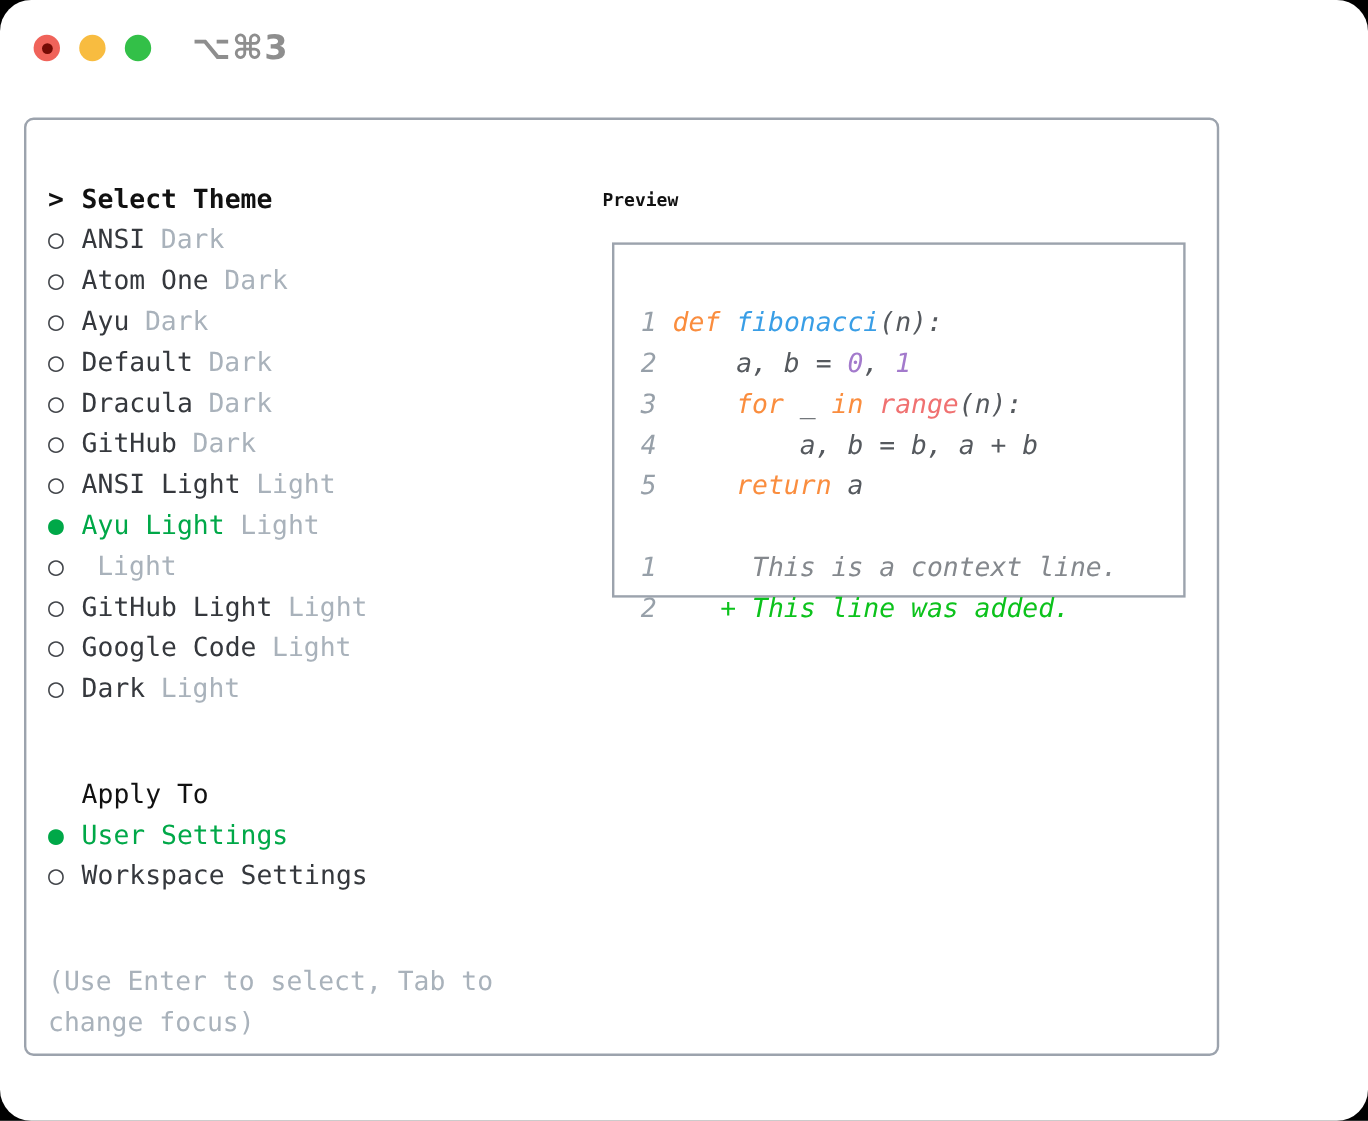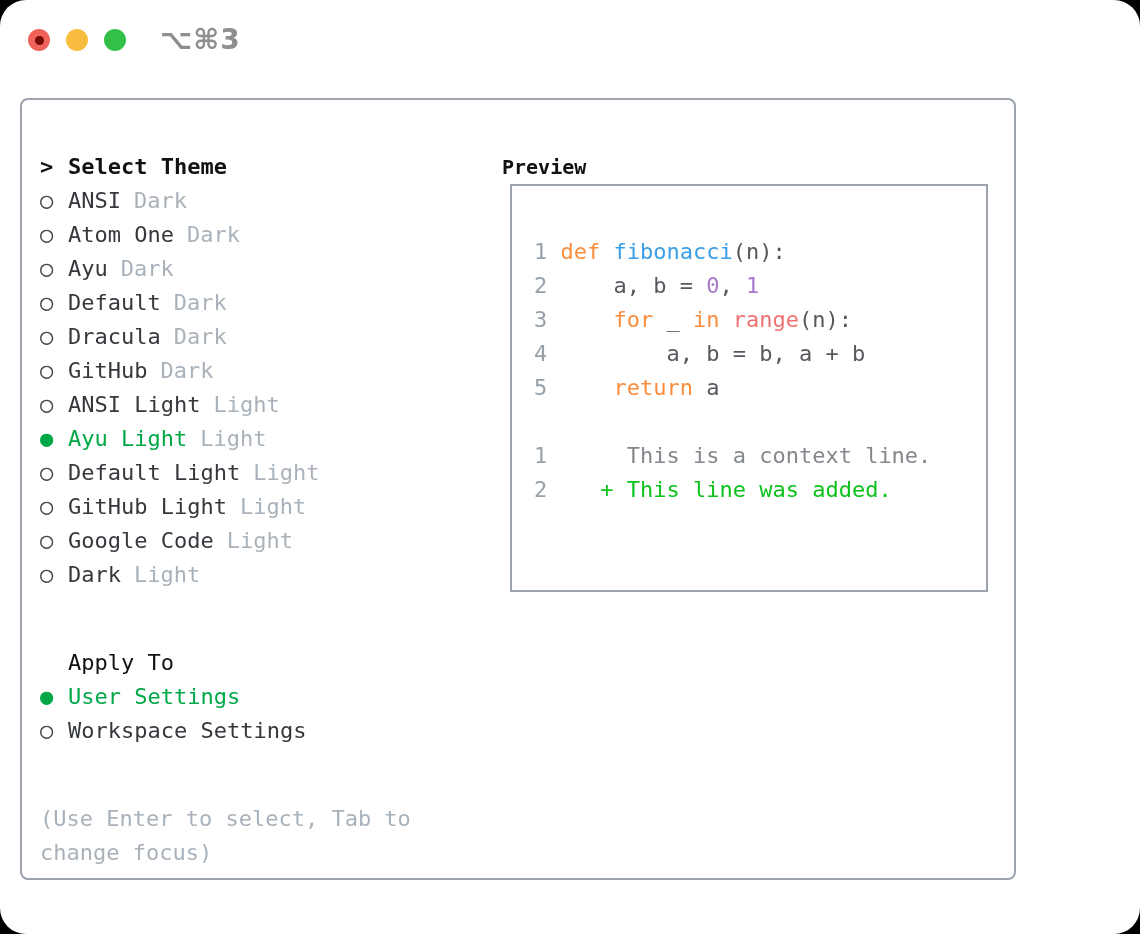--- a/index.html
+++ b/index.html
@@ -49,27 +49,28 @@
   .t-badge{color:var(--muted-gray);padding-left:13px;}
   ul.plain{list-style:none;margin:0;padding:0;}
   .apply-head{margin-top:54px;}
   .hint{
     margin-top:54px;width:420px;
     line-height:34px;color:var(--muted-gray);
     white-space:normal;
   }
   
   .right-col{position:absolute;left:480px;top:50px;}
-  .preview-heading{font-size:20px;line-height:34px;font-weight:bold;color:var(--heading-black);}
+  .preview-heading{font-size:15px;line-height:34px;font-weight:bold;color:var(--heading-black);}
   .preview-box{
-    margin-left:8px;
-    width:478px;height:408px;box-sizing:border-box;
+    margin-top:18px;margin-left:8px;
+    width:478px;height:296px;box-sizing:border-box;
     border:2px solid var(--border-gray);
     padding:49px 0 0 22px;
     font-size:22px;
+    font-style:italic;
   }
   .code-line{height:34px;line-height:34px;white-space:pre;}
   .seg{white-space:pre;}
   .ln{color:var(--line-number-gray);}
   .pl{color:var(--code-plain);}
   .kw{color:var(--keyword-orange);}
   .fn{color:var(--function-blue);}
   .num{color:var(--number-purple);}
   .call{color:var(--call-coral);text-align:center;}
   .ctx{color:var(--context-gray);text-align:center;}
@@ -134,21 +135,20 @@
     <span class="t-name">ANSI Light</span>
     <span class="t-badge">Light</span>
   </li>
           <li class="row selected">
     <span class="marker">●</span>
     <span class="t-name">Ayu Light</span>
     <span class="t-badge">Light</span>
   </li>
           <li class="row">
     <span class="marker">○</span>
-    <span class="t-name">Default Light</span>
     <span class="t-badge">Light</span>
   </li>
           <li class="row">
     <span class="marker">○</span>
     <span class="t-name">GitHub Light</span>
     <span class="t-badge">Light</span>
   </li>
           <li class="row">
     <span class="marker">○</span>
     <span class="t-name">Google Code</span>

